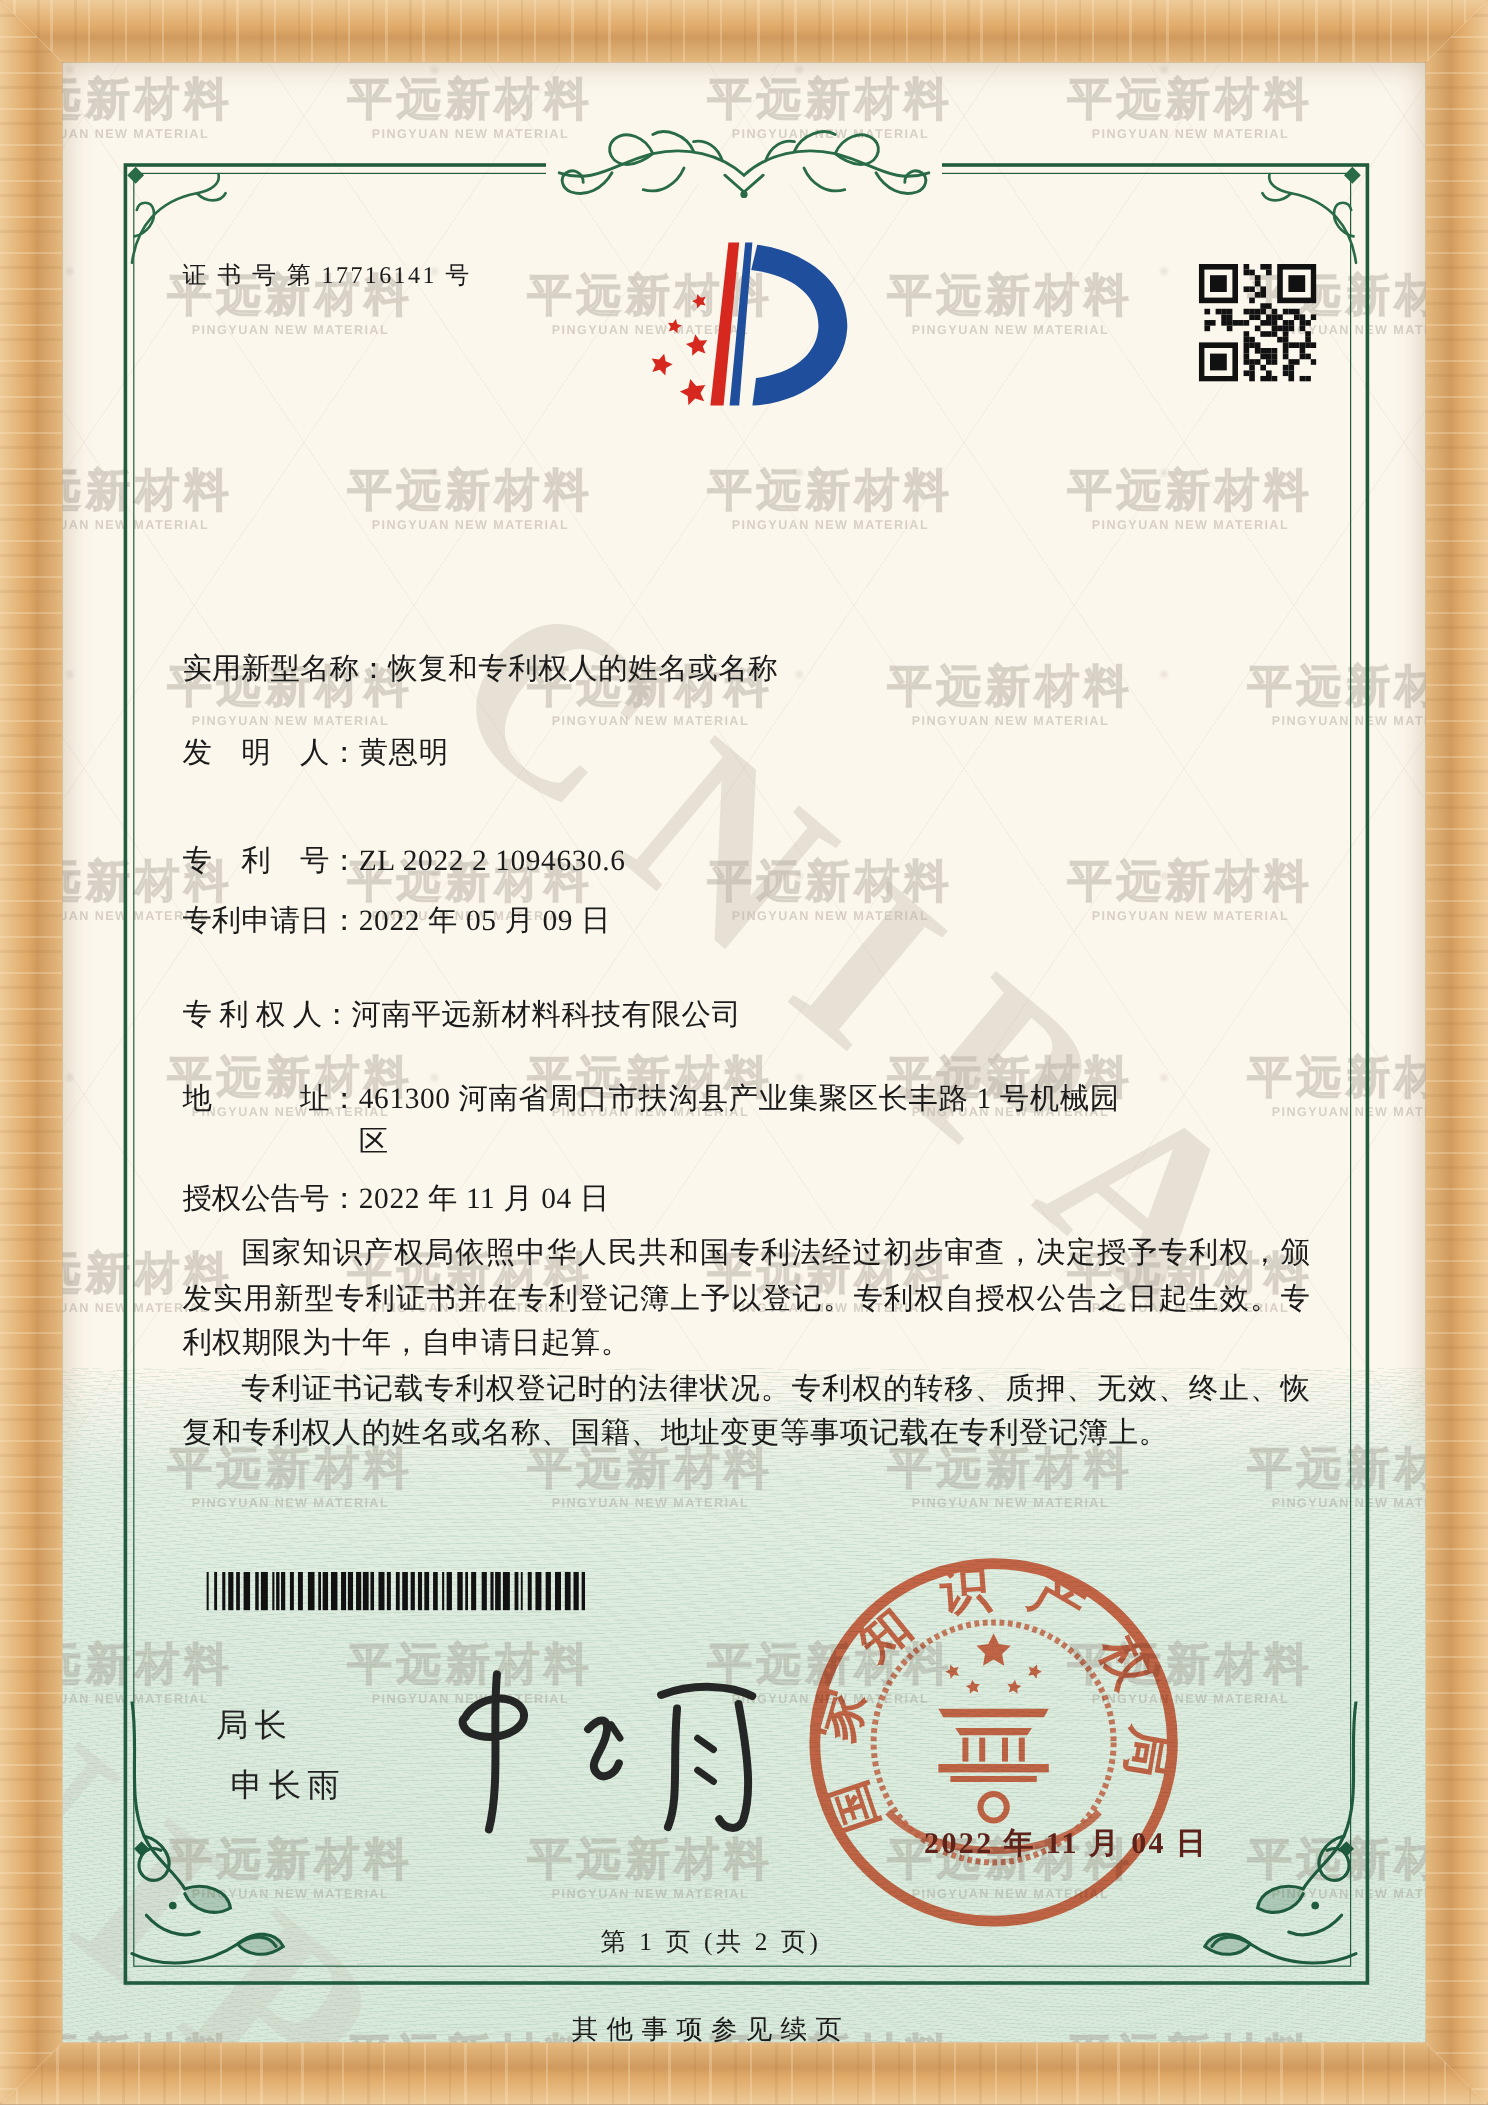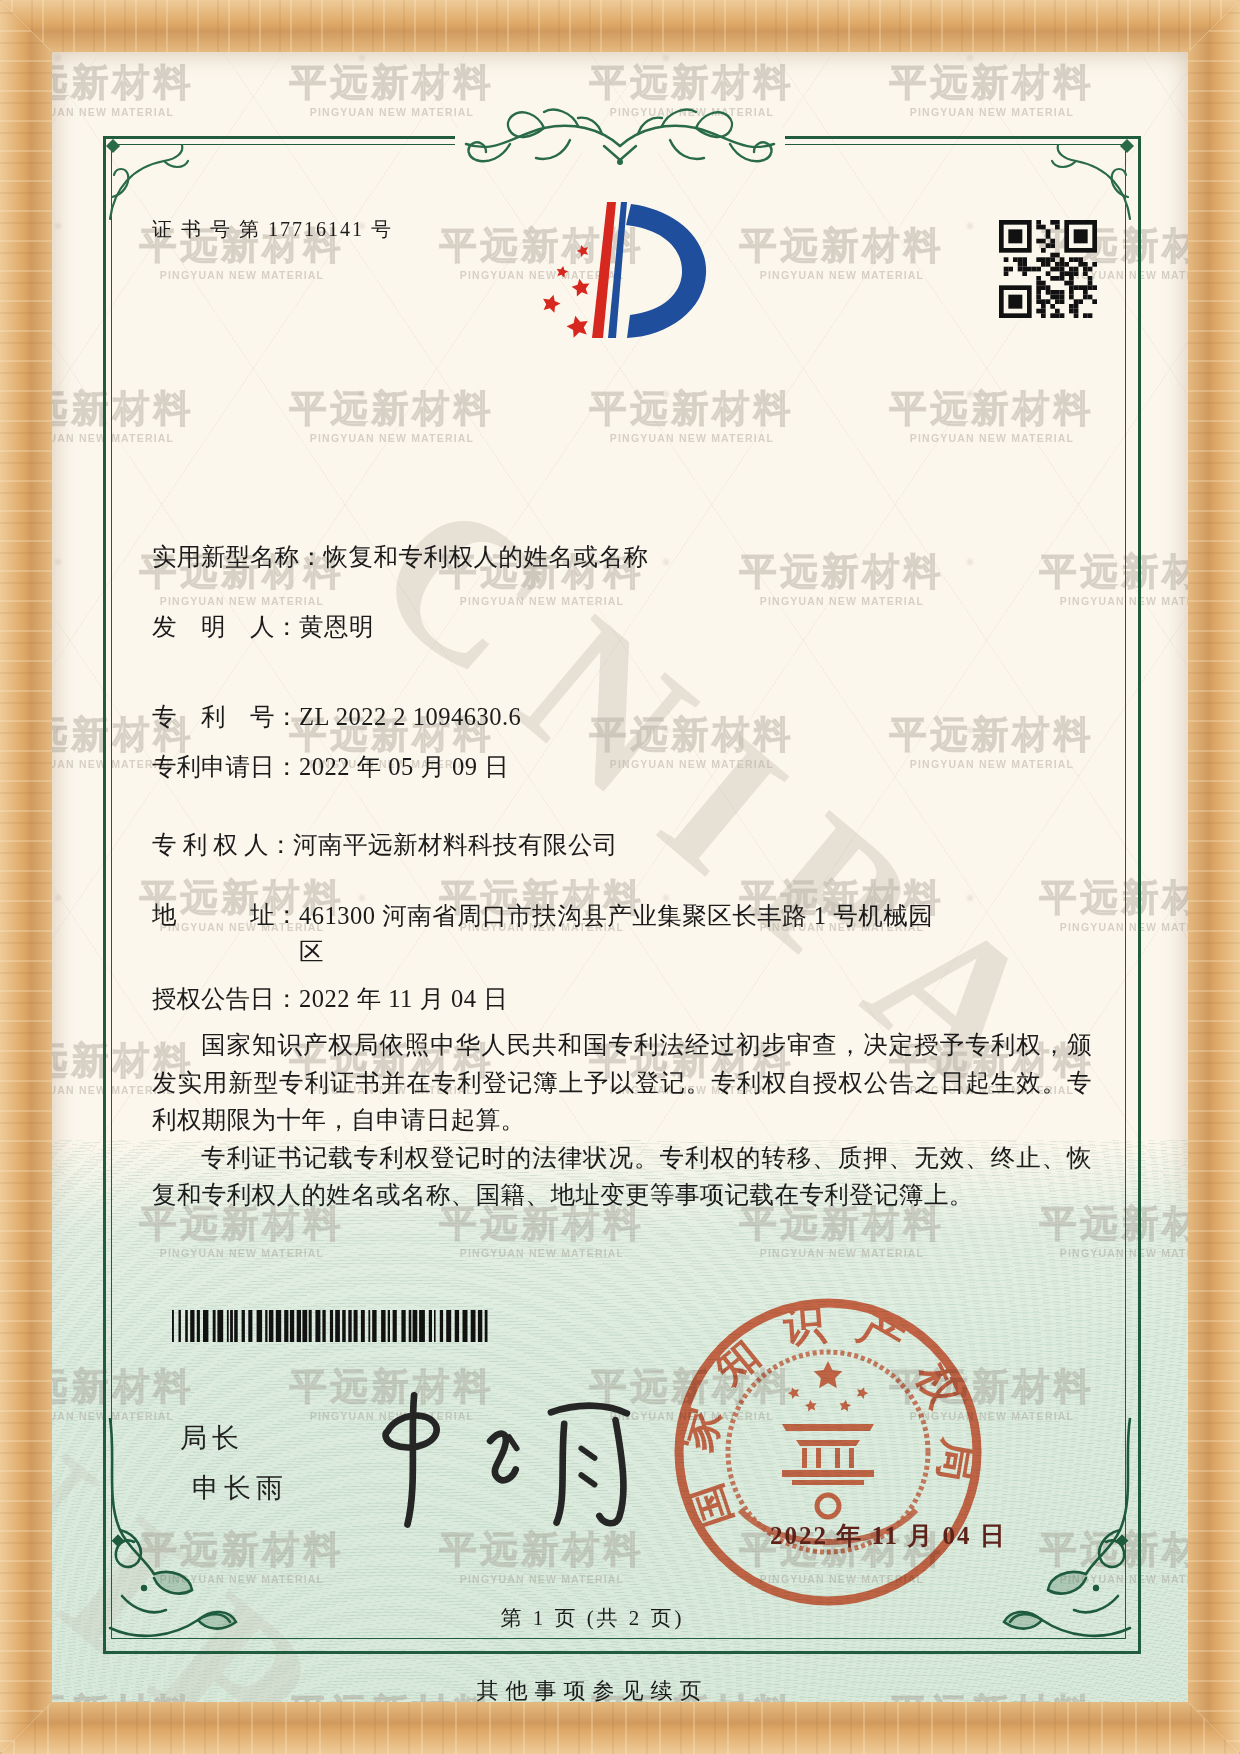--- a/index.html
+++ b/index.html
@@ -505,21 +505,21 @@
   <div class="txt frow" style="top:750px">
     <span class="lab">专利申请日：</span><span class="val">2022 年 05 月 09 日</span>
   </div>
   <div class="txt frow" style="top:828px">
     <span class="lab">专 利 权 人：</span><span class="val">河南平远新材料科技有限公司</span>
   </div>
   <div class="txt frow" style="top:898px">
     <span class="lab">地　　　址：</span><span class="val addr-wrap">461300 河南省周口市扶沟县产业集聚区长丰路 1 号机械园区</span>
   </div>
   <div class="txt frow" style="top:982px;position:absolute">
-    <span class="lab">授权公告日：</span><span class="val">2022 年 11 月 04 日</span>
+    <span class="lab">授权公告号：</span><span class="val">2022 年 11 月 04 日</span>
   </div>
 
   <div class="txt paras">
     <p>国家知识产权局依照中华人民共和国专利法经过初步审查，决定授予专利权，颁发实用新型专利证书并在专利登记簿上予以登记。专利权自授权公告之日起生效。专利权期限为十年，自申请日起算。</p>
     <p>专利证书记载专利权登记时的法律状况。专利权的转移、质押、无效、终止、恢复和专利权人的姓名或名称、国籍、地址变更等事项记载在专利登记簿上。</p>
   </div>
 
   <svg class="barcode-svg" width="323" height="32" viewBox="0 0 323 32" fill="#111">
       <rect x="0.0" y="0" width="1.9" height="32"></rect>
       <rect x="6.5" y="0" width="2.4" height="32"></rect>

